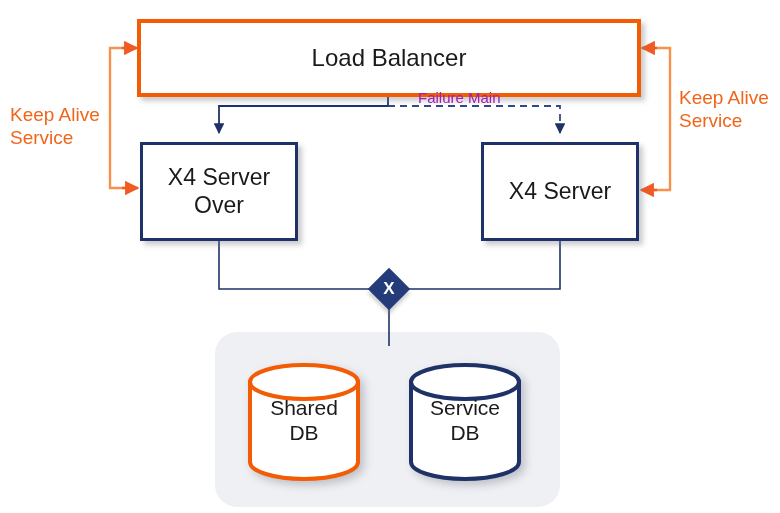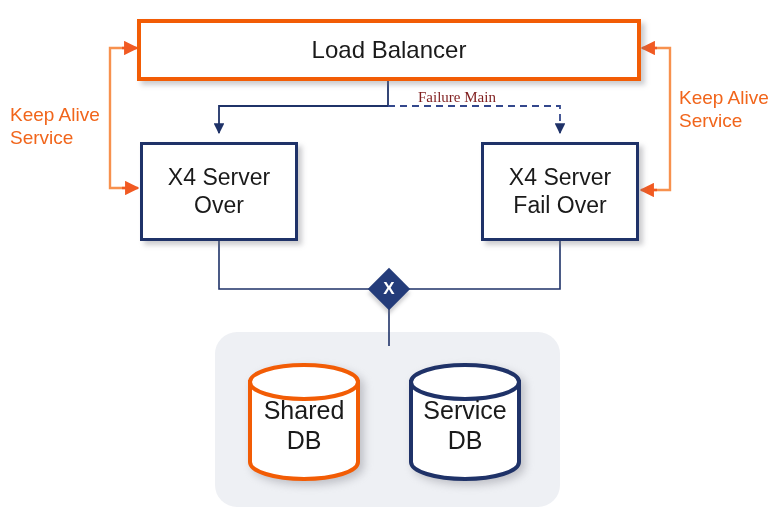--- a/index.html
+++ b/index.html
@@ -47,21 +47,21 @@
     text-align: center;
     color: #1a1a1a;
     box-shadow: 4px 4px 5px rgba(120,120,130,0.38);
   }
   .node-box span { display: block; line-height: 1.18; }
 
   #load-balancer {
     left: 137px;
     top: 19px;
     width: 504px;
-    height: 62px;
+    height: 78px;
     border: 4px solid #F25C05;
     font-size: 24px;
   }
   #server-main {
     left: 140px;
     top: 142px;
     width: 158px;
     height: 99px;
     border: 3px solid #1F3268;
     font-size: 23px;
@@ -114,33 +114,32 @@
   }
   #db-shared { left: 245px; top: 362px; }
   #db-system { left: 406px; top: 362px; }
   .db svg { position: absolute; left: 0; top: 0; }
   .db-label {
     position: absolute;
     left: 0;
     top: 34px;
     width: 118px;
     text-align: center;
-    font-size: 25px;
+    font-size: 21px;
     color: #1a1a1a;
     line-height: 1.18;
     pointer-events: none;
   }
 
   
   .edge-label {
     position: absolute;
-    color: #7f1d1d;
+    color: #a21caf;
     font-size: 15px;
     white-space: nowrap;
-    font-family: Liberation Serif, serif;
   }
   #label-failure-main { left: 418px; top: 89px; }
 
   .service-label {
     position: absolute;
     color: #F1651B;
     font-size: 19px;
     line-height: 1.22;
     white-space: nowrap;
   }
@@ -207,21 +206,20 @@
   <div class="node-box" id="server-main">
     <div>
       <span style="display: block;">X4 Server</span>
       <span style="display: block;">Over</span>
     </div>
   </div>
 
   <div class="node-box" id="server-failover">
     <div>
       <span style="display: block;">X4 Server</span>
-      <span style="display: block;">Fail Over</span>
     </div>
   </div>
 
   <div class="diamond-wrap">
     <div class="diamond-shape" style="box-shadow: rgba(120, 120, 130, 0.35) 3px 3px 4px;"></div>
     <div class="diamond-label">X</div>
   </div>
 
   <div class="db" id="db-shared">
     <svg width="118" height="120" viewBox="0 0 118 120" xmlns="http://www.w3.org/2000/svg" style="filter: drop-shadow(rgba(120, 120, 130, 0.4) 4px 4px 4px);">

